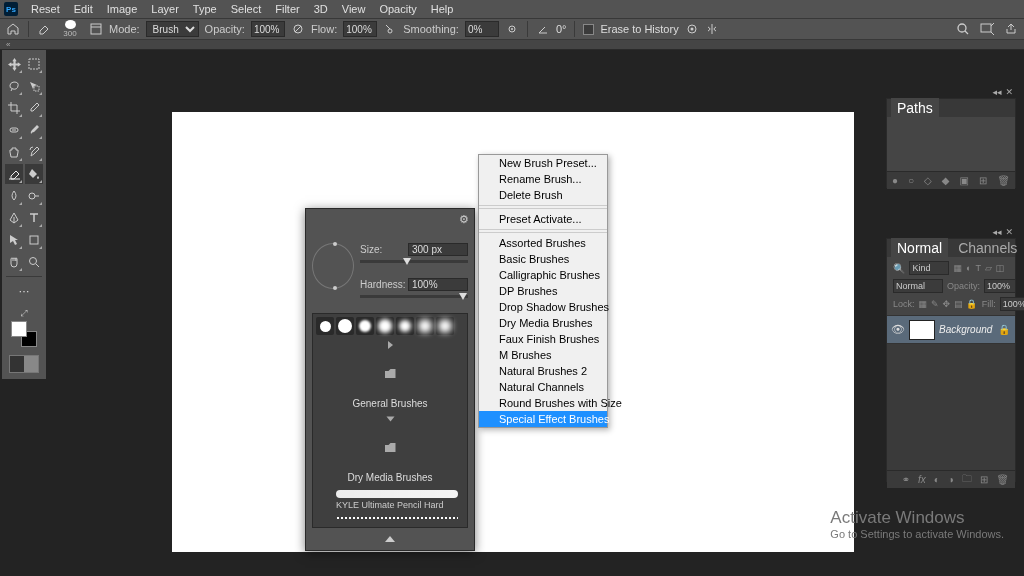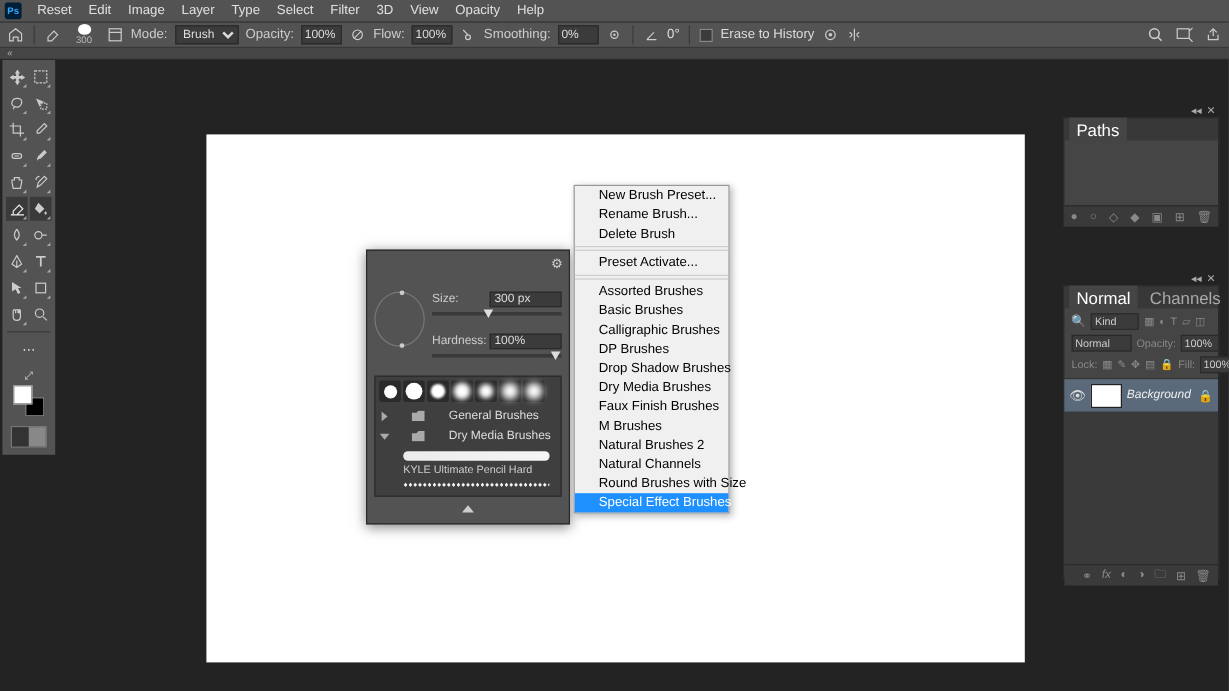--- a/index.html
+++ b/index.html
@@ -58,21 +58,21 @@
 .brushpanel .preview::after { bottom: -2px; left: 20px; }
 .brushpanel .prevrow { display: flex; gap: 6px; margin-top: 28px; }
 .brushpanel .sliders { flex: 1; }
 .brushpanel .slider { height: 8px; position: relative; margin: 4px 0 10px; }
 .brushpanel .slider .track { height: 3px; background: #3a3a3a; }
 .brushpanel .slider .knob { position: absolute; top: -2px; width: 0; height: 0; border-left: 4px solid transparent; border-right: 4px solid transparent; border-top: 7px solid #ddd; }
 .thumbs { background: #3f3f3f; border: 1px solid #2a2a2a; padding: 3px; }
 .thumbs .trow { display: flex; gap: 2px; margin-bottom: 3px; }
 .thumbs .th { width: 18px; height: 18px; background: #2a2a2a; border-radius: 2px; display: flex; align-items: center; justify-content: center; }
 .thumbs .th .c { border-radius: 50%; background: #fff; }
-.folder { display: flex; align-items: center; padding: 3px 2px; font-size: 10px; color: #ddd; gap: 20px; }
+.folder { display: flex; align-items: center; padding: 3px 2px; font-size: 10px; color: #ddd; gap: 20px; flex-direction: column; }
 .folder .car { width: 0; height: 0; border-top: 4px solid transparent; border-bottom: 4px solid transparent; border-left: 5px solid #aaa; }
 .folder.open .car { transform: rotate(90deg); }
 .folder .fi { width: 11px; height: 9px; background: #aaa; clip-path: polygon(0 2px,4px 2px,6px 0,100% 0,100% 100%,0 100%); }
 .stroke { height: 8px; margin: 4px 6px 2px 20px; background: linear-gradient(90deg, rgba(255,255,255,.9), rgba(255,255,255,.95)); border-radius: 4px; }
 .stroke.dotted { background: radial-gradient(circle, #fff 30%, transparent 31%) repeat-x; background-size: 4px 8px; }
 .bname { font-size: 9px; color: #ccc; margin: 1px 0 2px 20px; }
 .panelfoot { text-align: center; padding-top: 4px; }
 .panelfoot .tri2 { display: inline-block; width: 0; height: 0; border-left: 5px solid transparent; border-right: 5px solid transparent; border-bottom: 6px solid #ccc; }
 
 
@@ -544,14 +544,18 @@
       <span>⚭</span>
       <span><i>fx</i></span>
       <span>◐</span>
       <span>◑</span>
       <span>🗀</span>
       <span>⊞</span>
       <span>🗑</span>
     </div>
   </div>
 
+  <div class="watermark">
+    <div class="t1">Activate Windows</div>
+    <div class="t2">Go to Settings to activate Windows.</div>
+  </div>
 
 </div>
 
 </body></html>

